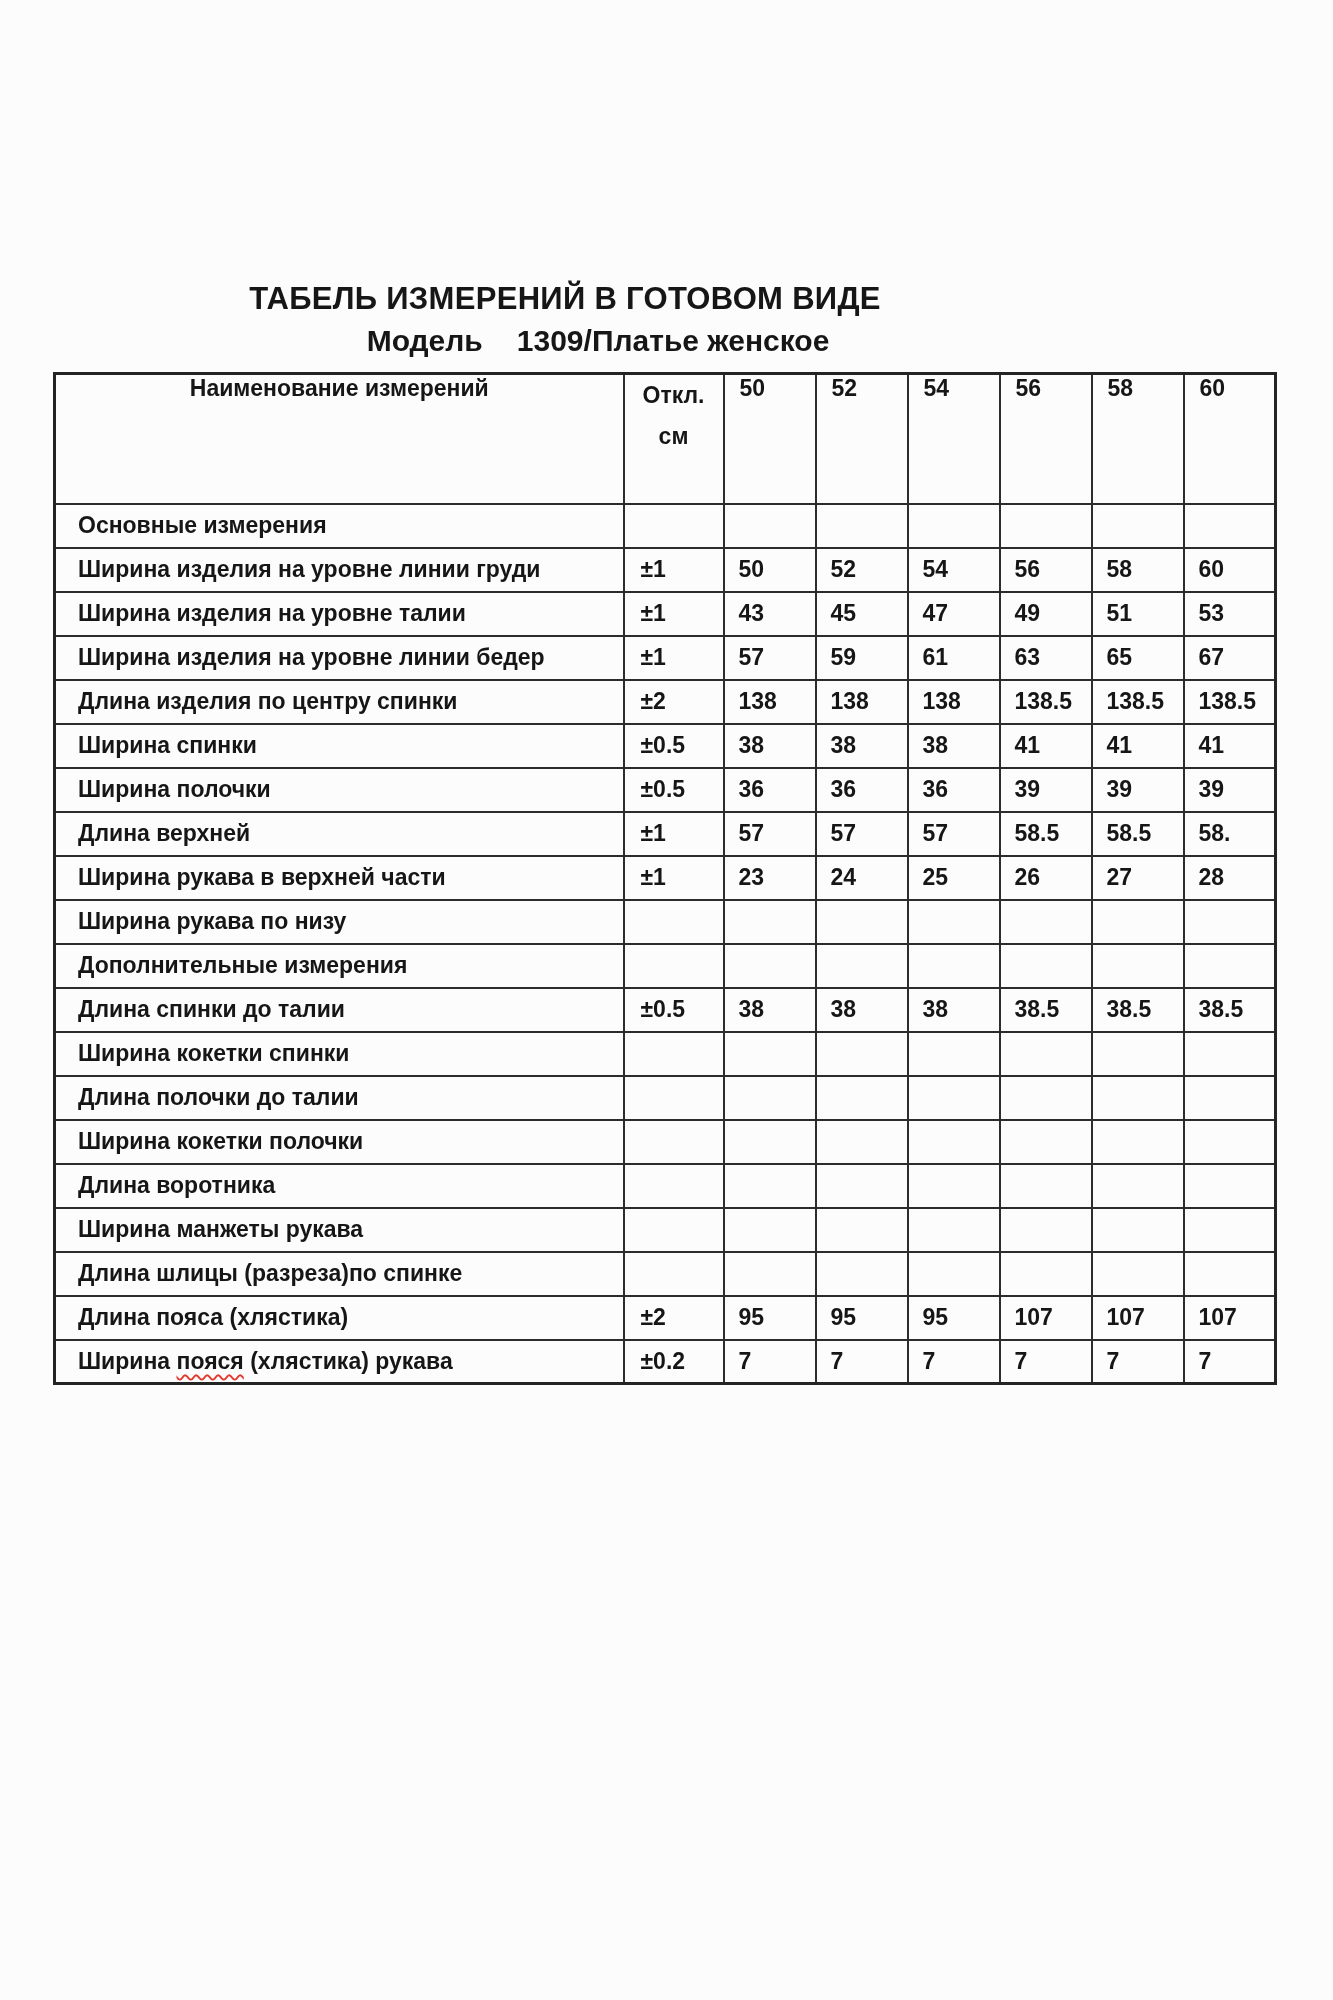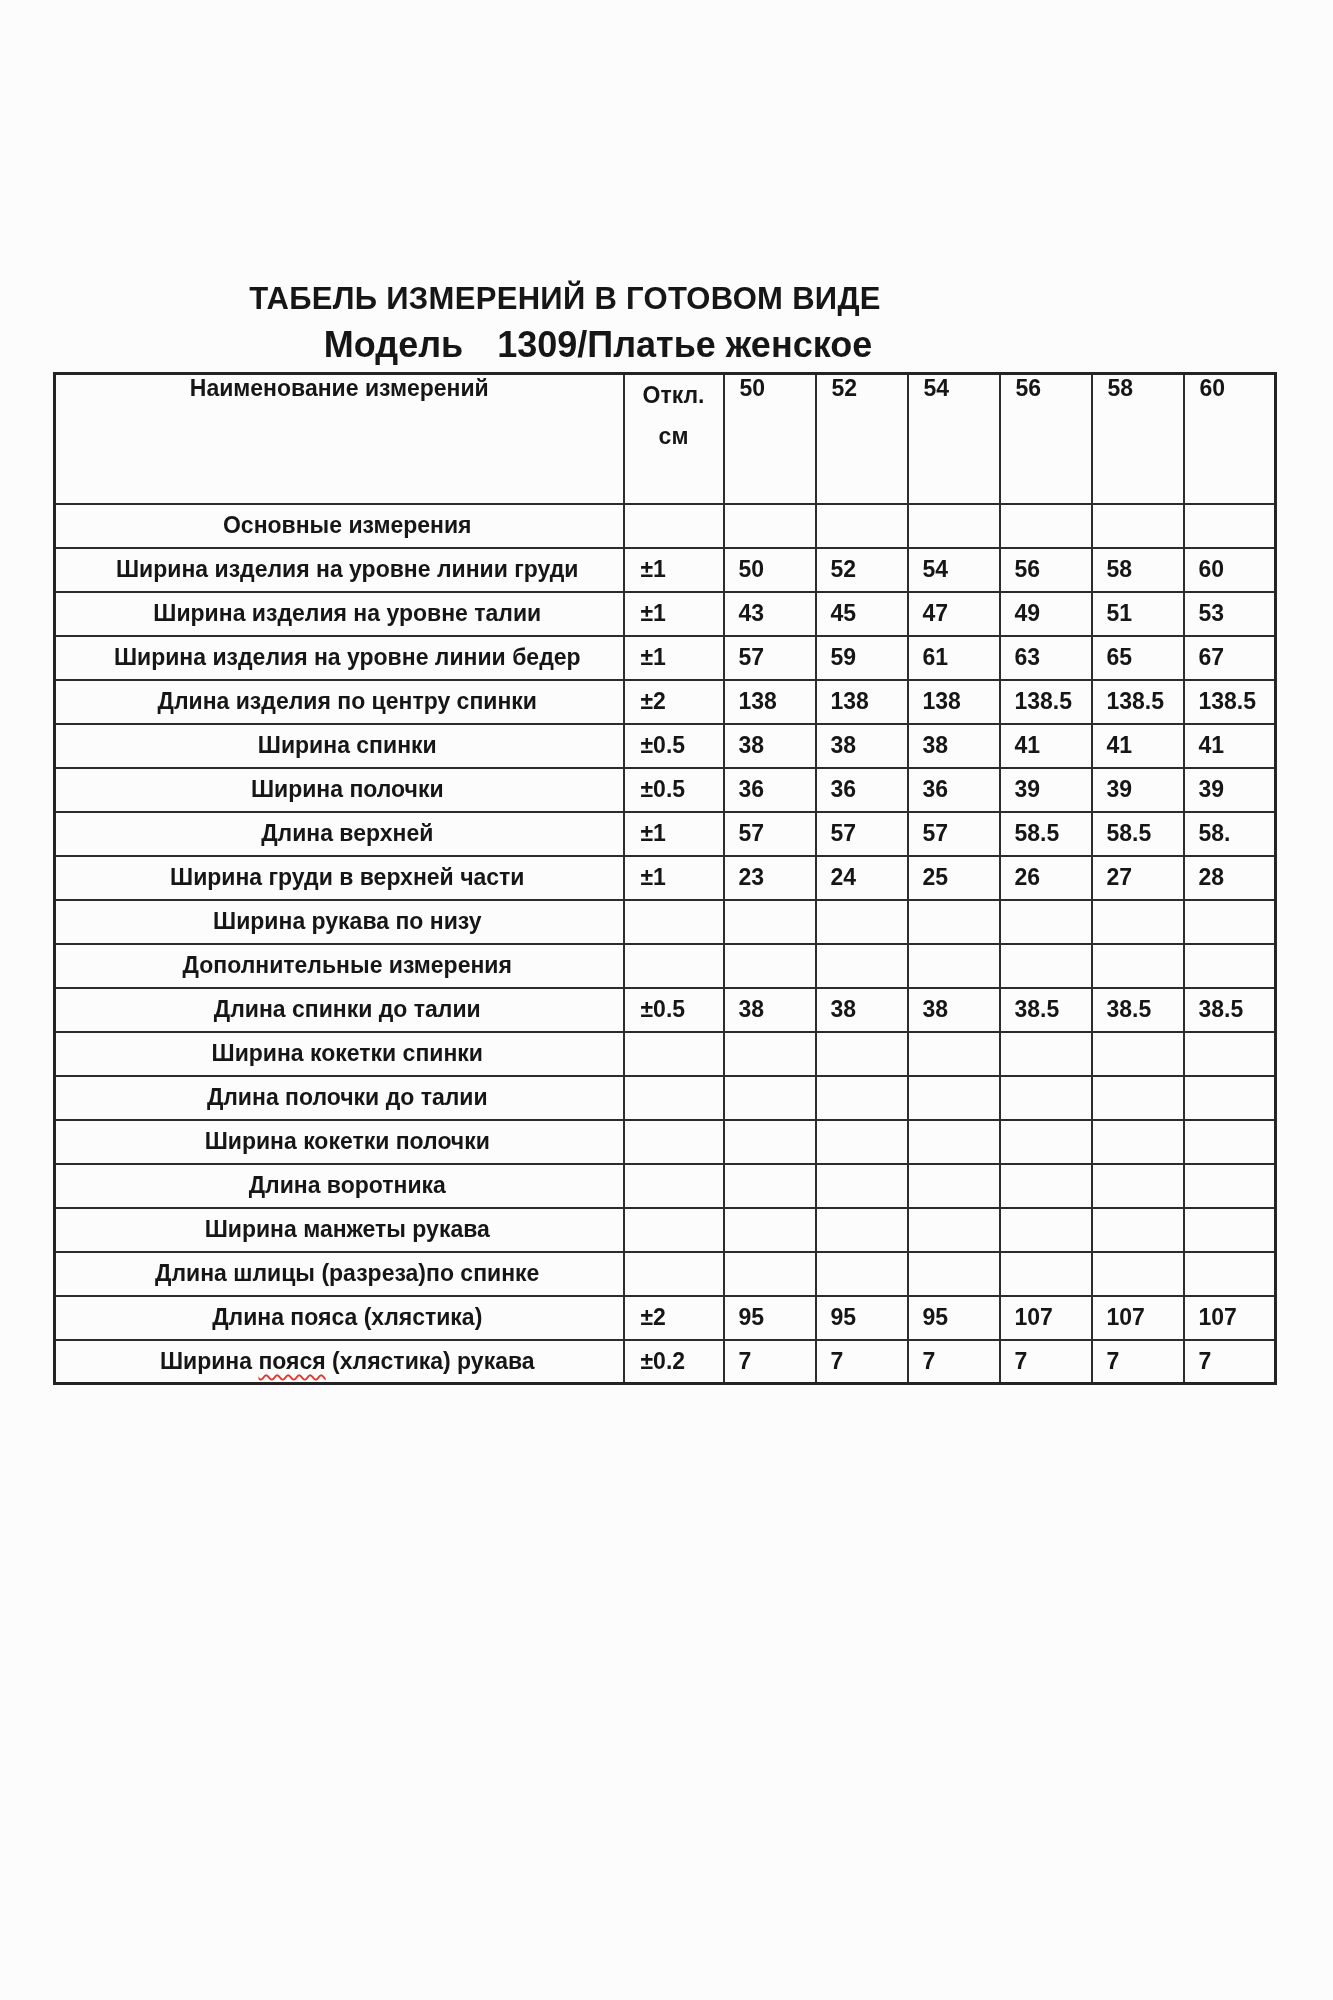--- a/index.html
+++ b/index.html
@@ -27,21 +27,21 @@
     font-weight: bold;
     line-height: 1.15;
     margin-left: 12px;
   }
   .doc-title {
     font-size: 31px;
     letter-spacing: 0.3px;
   }
   .doc-subtitle {
     margin-top: 7px;
-    font-size: 36px;
+    font-size: 30px;
     padding-left: 66px;
     white-space: nowrap;
   }
   .doc-subtitle .model-value { margin-left: 34px; }
 
   table.meas-table {
     position: absolute;
     left: 53px;
     top: 372px;
     width: 1221px;
@@ -62,21 +62,21 @@
   thead th {
     height: 130px;
     vertical-align: top;
     padding-top: 9px;
   }
   th.name-col { text-align: center; margin-top: 10px; }
   th.dev-col  { text-align: center; line-height: 1.8; }
   th.size-col { text-align: left; padding-left: 15px; }
   tbody tr { height: 44px; }
   tbody td { vertical-align: middle; }
-  td.name-cell { text-align: center; padding-left: 16px; }
+  td.name-cell { text-align: left; padding-left: 22px; }
   td.dev-cell  { text-align: left; padding-left: 16px; }
   td.val-cell  { text-align: left; padding-left: 14px; }
   .spell {
     text-decoration-line: underline;
     text-decoration-style: wavy;
     text-decoration-color: var(--spell-color, #e2372b);
     text-decoration-thickness: 2px;
     text-underline-offset: 5px;
   }
 </style>
@@ -195,21 +195,21 @@
           <td class="name-cell">Длина верхней</td>
           <td class="dev-cell">±1</td>
           <td class="val-cell">57</td>
           <td class="val-cell">57</td>
           <td class="val-cell">57</td>
           <td class="val-cell">58.5</td>
           <td class="val-cell">58.5</td>
           <td class="val-cell">58.</td>
         </tr>
         <tr>
-          <td class="name-cell">Ширина груди в верхней части</td>
+          <td class="name-cell">Ширина рукава в верхней части</td>
           <td class="dev-cell">±1</td>
           <td class="val-cell">23</td>
           <td class="val-cell">24</td>
           <td class="val-cell">25</td>
           <td class="val-cell">26</td>
           <td class="val-cell">27</td>
           <td class="val-cell">28</td>
         </tr>
         <tr>
           <td class="name-cell">Ширина рукава по низу</td>

